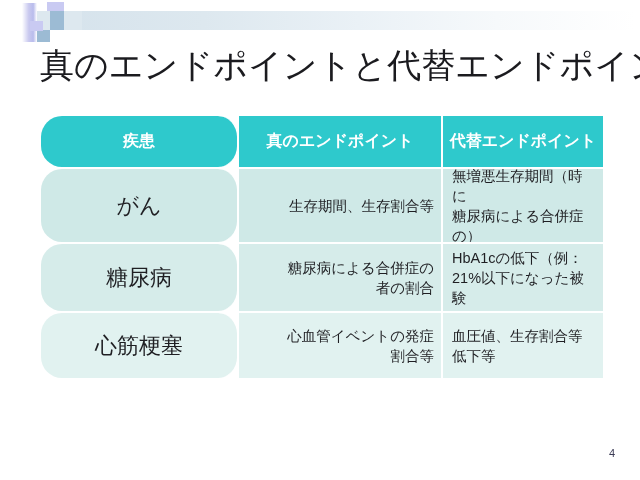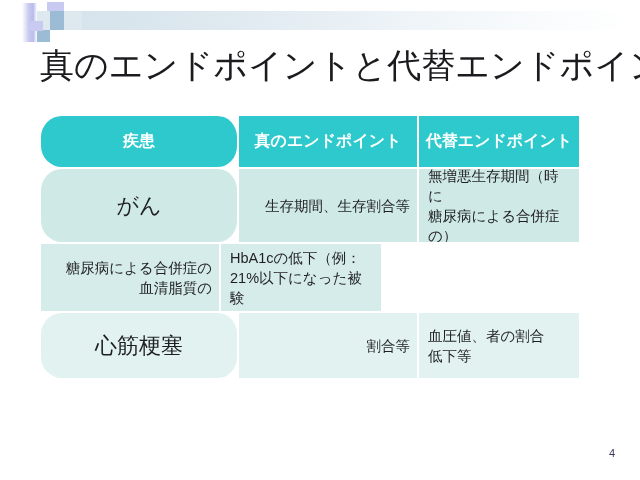--- a/index.html
+++ b/index.html
@@ -70,21 +70,21 @@
   .trow {
     display: flex;
     width: 100%;
     box-sizing: border-box;
   }
   .tcell {
     box-sizing: border-box;
     overflow: hidden;
   }
   .c1 { width: 198px; border-radius: 21px; }
-  .c2 { width: 180px; }
+  .c2 { width: 204px; }
   .c3 { width: 160px; }
 
   
   .hrow { height: 51px; margin-bottom: 2px; }
   .hrow .tcell {
     background: #2ec9cc;
     color: #ffffff;
     font-size: 16px;
     font-weight: bold;
     display: flex;
@@ -174,36 +174,38 @@
     <div class="tcell c2">
       <span class="cell-text">生存期間、生存割合等</span>
     </div>
     <div class="tcell c3 last">
       <span class="cell-text">無増悪生存期間（時に</span>
       <span class="cell-text">糖尿病による合併症の）</span>
     </div>
   </div>
 
   <div class="trow brow r2 shade-b">
+    <div class="tcell c1">糖尿病</div>
     <div class="tcell c2">
       <span class="cell-text">糖尿病による合併症の</span>
-      <span class="cell-text">血清脂質の</span>
+      <span class="cell-text">者の割合</span>
     </div>
     <div class="tcell c3 last">
       <span class="cell-text">HbA1cの低下（例：</span>
       <span class="cell-text">21%以下になった被験</span>
     </div>
   </div>
 
   <div class="trow brow r3 shade-c">
     <div class="tcell c1">心筋梗塞</div>
     <div class="tcell c2">
+      <span class="cell-text">心血管イベントの発症</span>
       <span class="cell-text">割合等</span>
     </div>
     <div class="tcell c3 last">
-      <span class="cell-text">血圧値、者の割合</span>
+      <span class="cell-text">血圧値、生存割合等</span>
       <span class="cell-text">低下等</span>
     </div>
   </div>
 
 </div>
 
 <div id="pagenum">4</div>
 
 </body></html>

